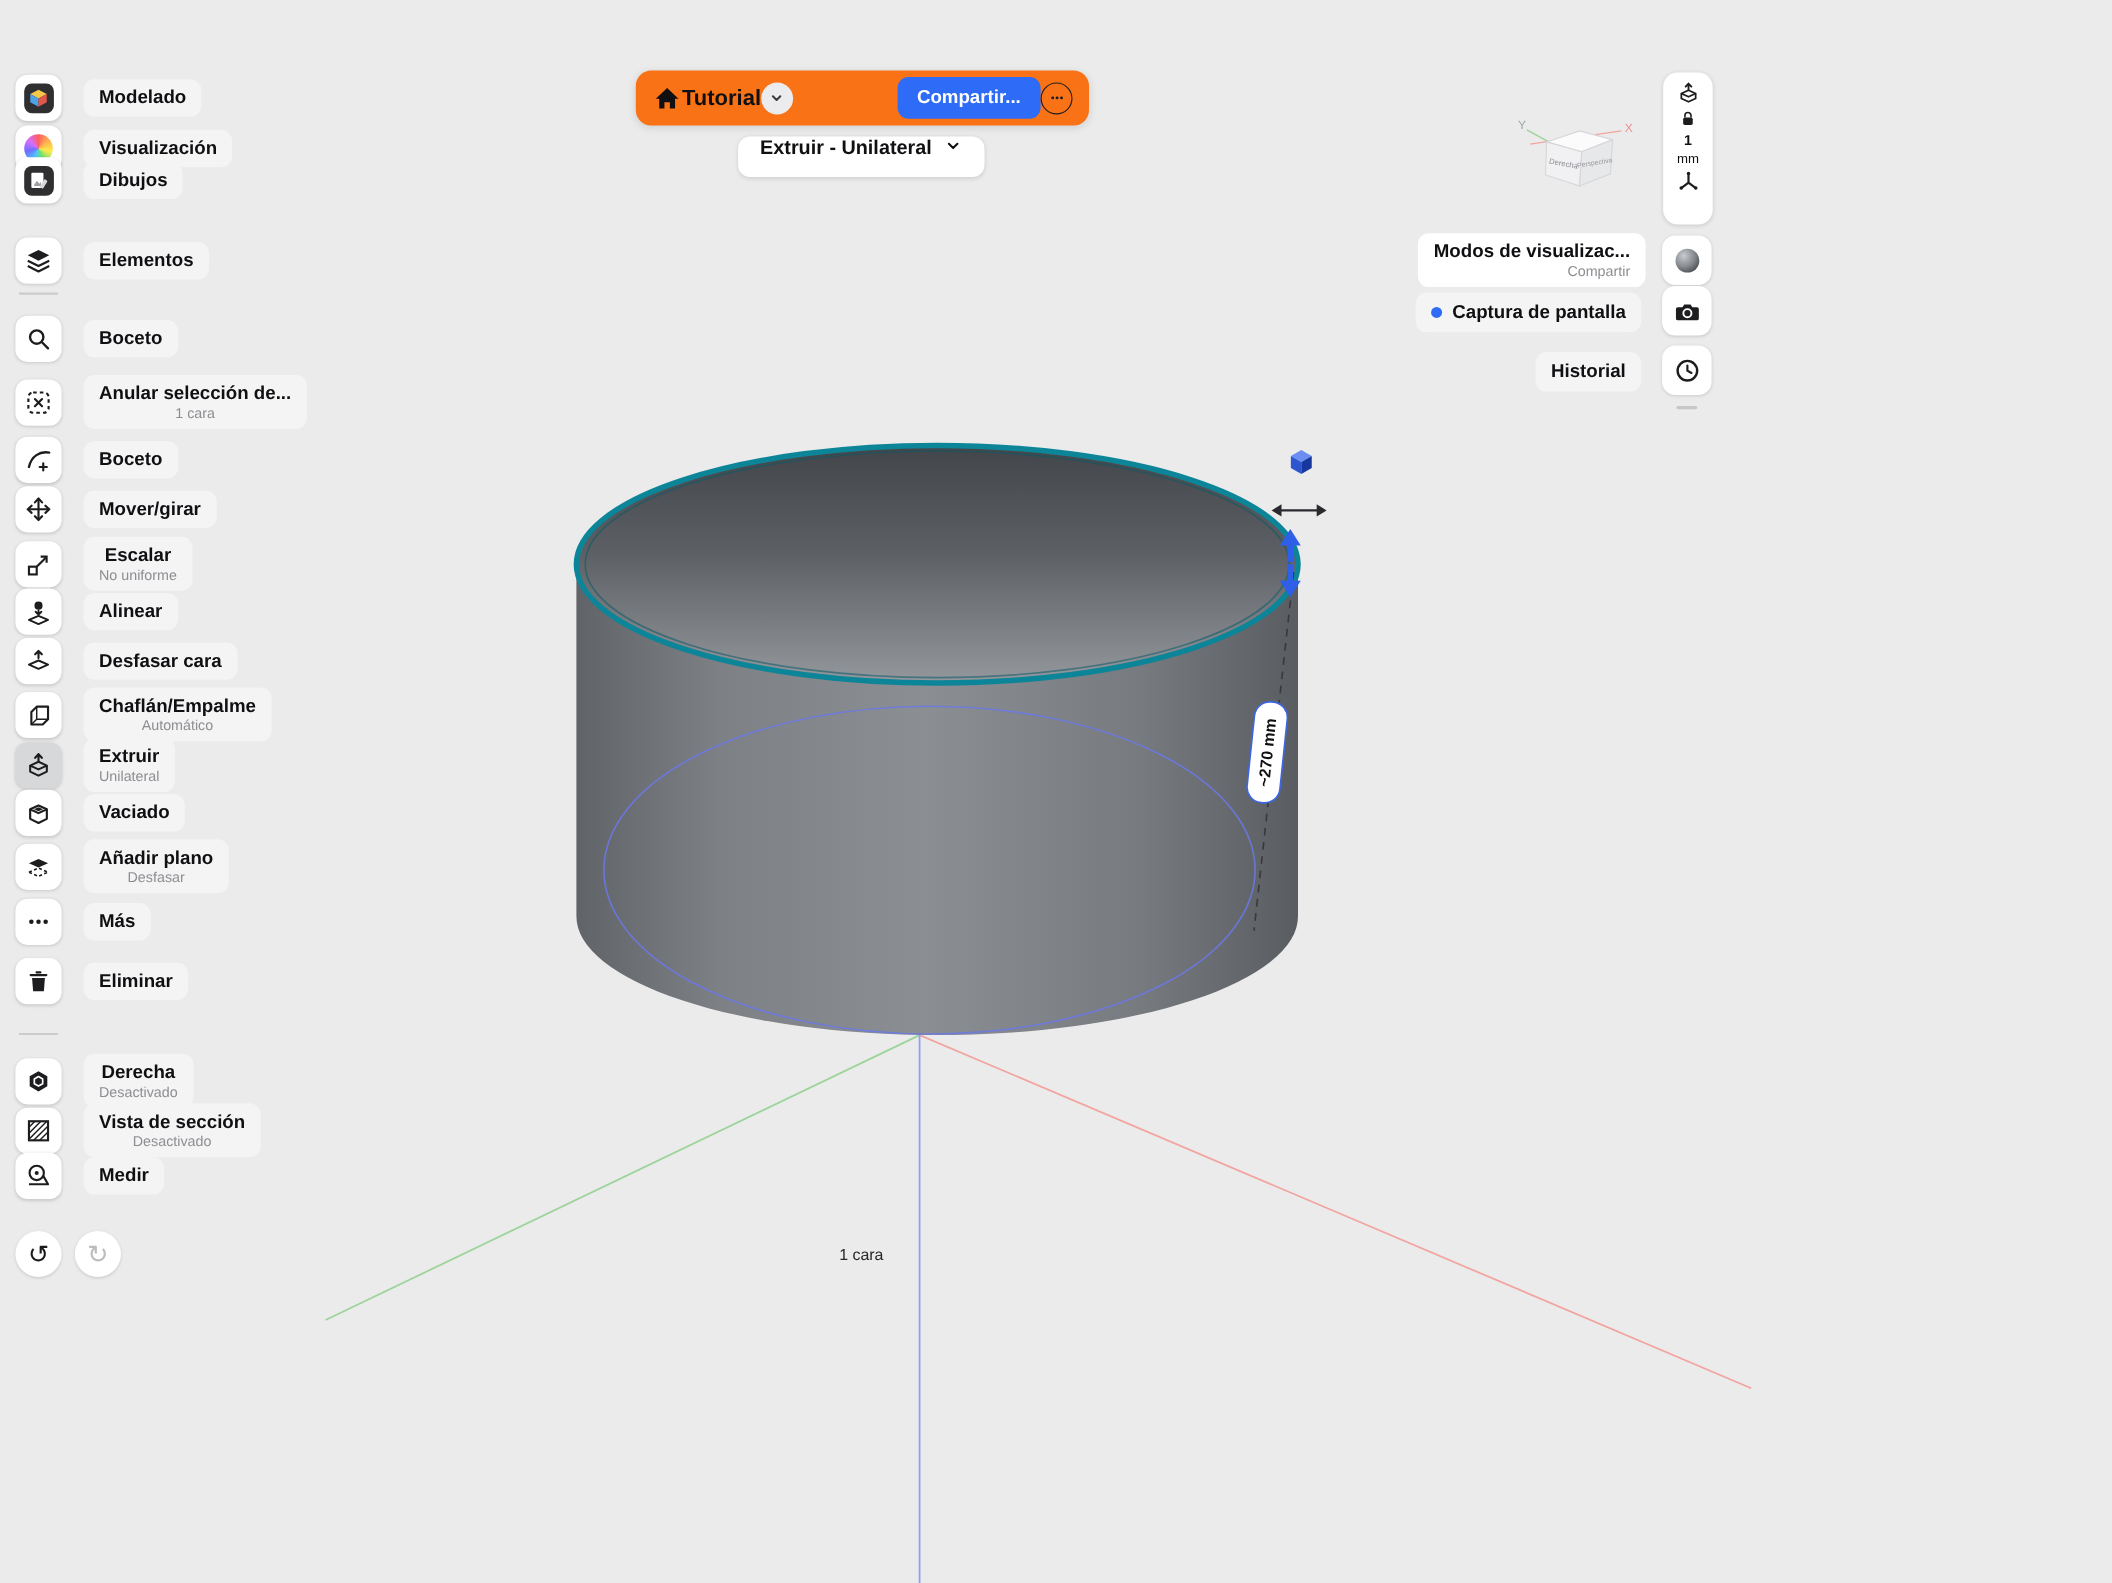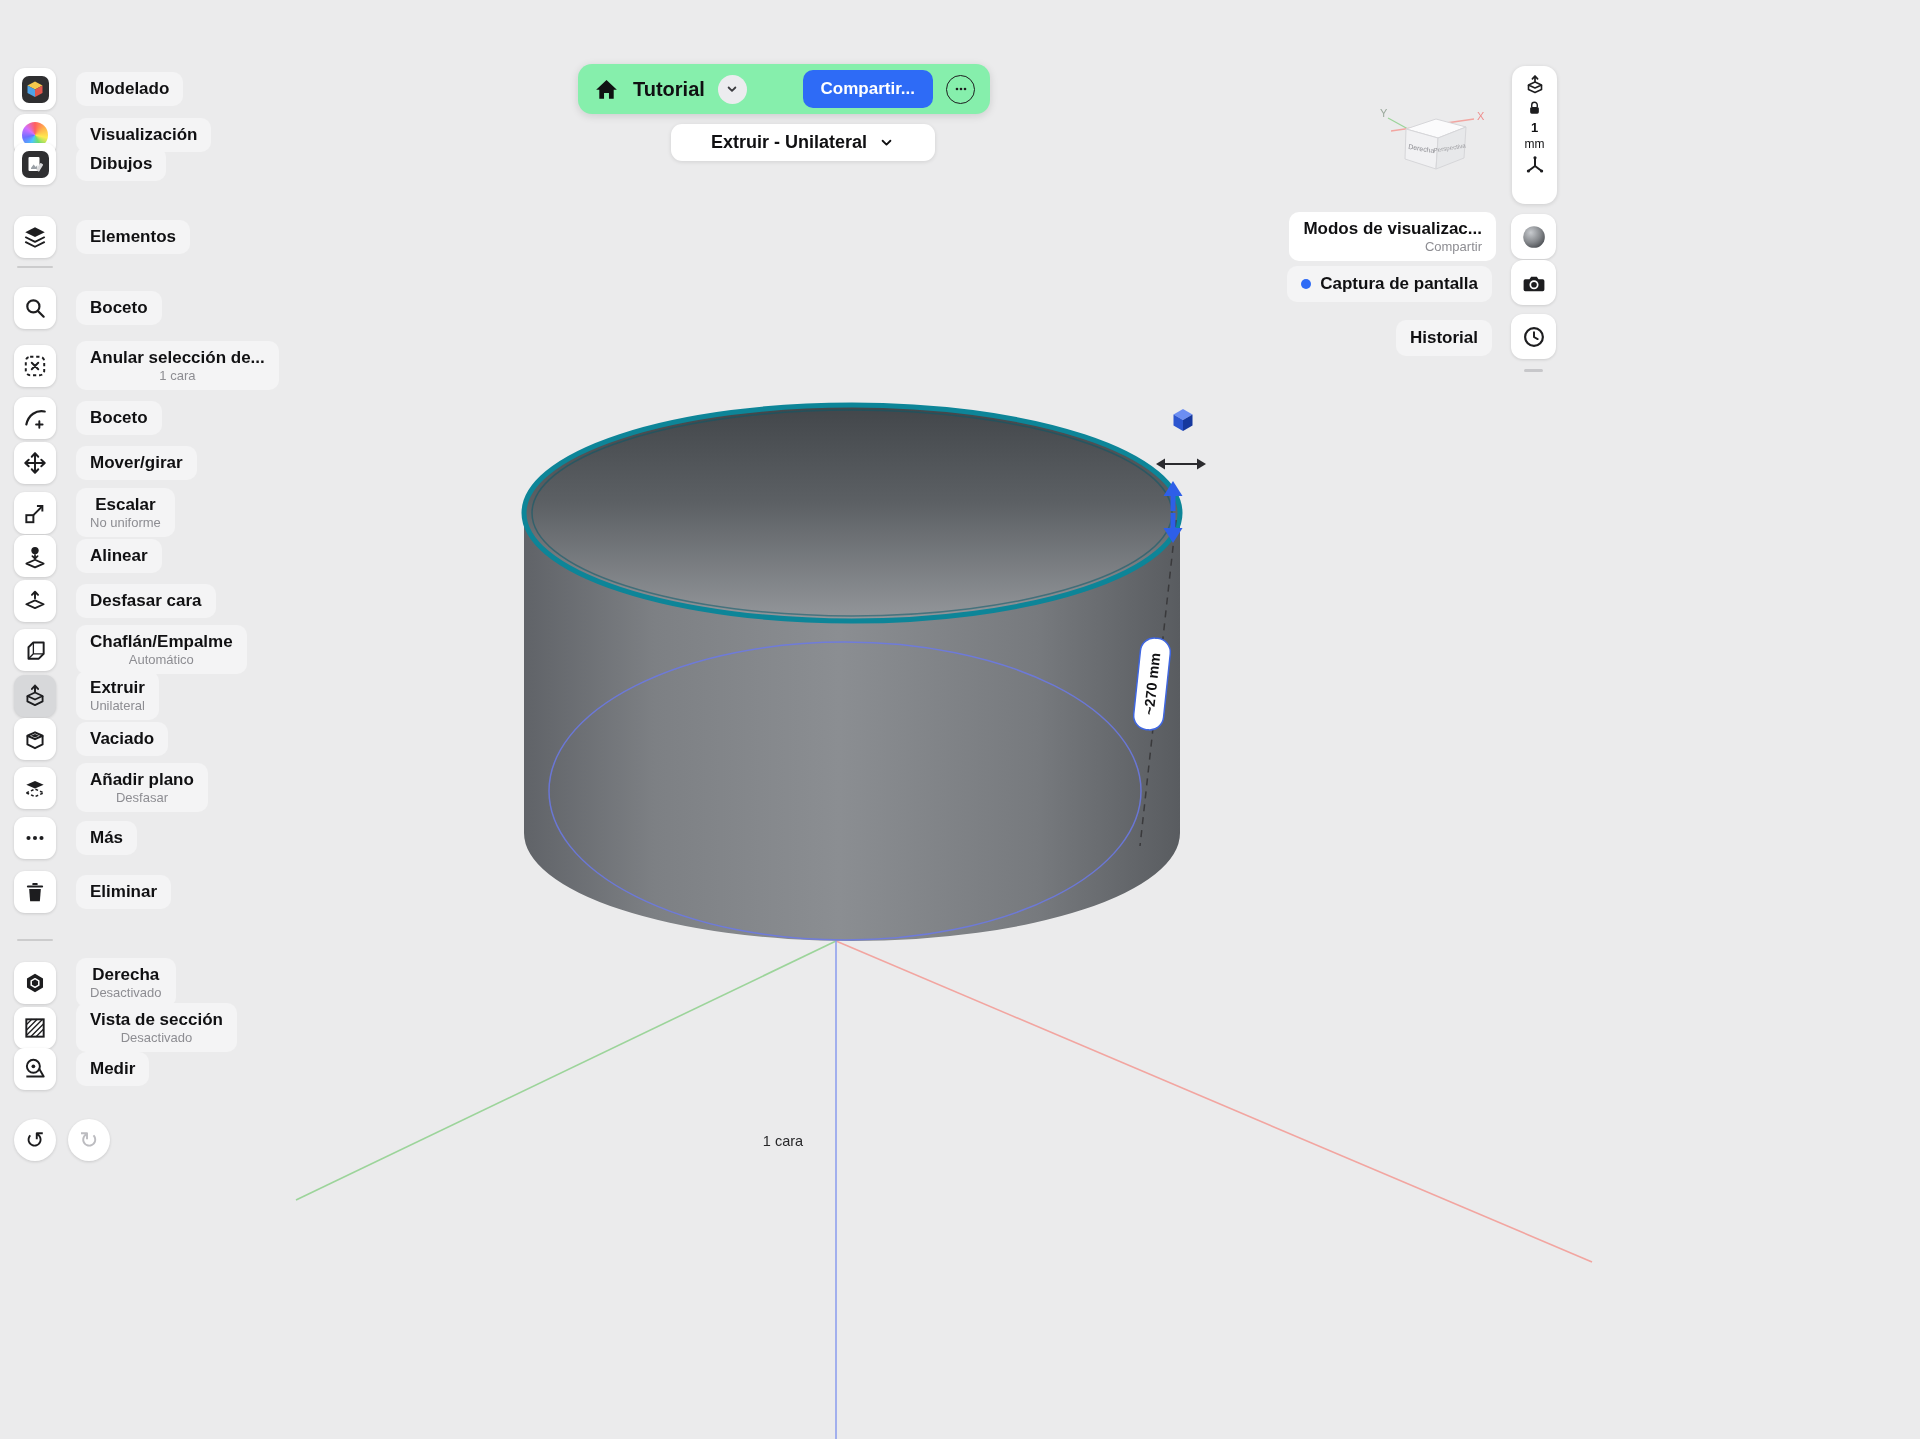--- a/index.html
+++ b/index.html
@@ -20,30 +20,30 @@
   .slabel{font-weight:bold;font-size:17px;color:#101012;white-space:nowrap;}
   .ssub{font-size:13px;color:#8d8d92;white-space:nowrap;margin-top:1px;}
   .sdivider{position:absolute;left:17px;width:36px;height:2px;background:#cccccd;border-radius:1px;}
 
   .circle-btn{position:absolute;width:42px;height:42px;border-radius:50%;background:#fff;
       box-shadow:0 1px 3px rgba(0,0,0,.14);display:flex;align-items:center;justify-content:center;
       font-size:23px;color:#1a1a1c;}
   .circle-btn.dim{color:#bcbcc0;}
 
   
-  .topbar{position:absolute;left:578px;top:64px;width:412px;height:50px;background:#86efac;border-radius:14px;
-      box-shadow:0 2px 8px rgba(0,0,0,.13);display:flex;align-items:center;gap:13px;padding:0 15px;box-sizing:border-box;}
+  .topbar{position:absolute;left:578px;top:64px;width:412px;height:50px;background:#f97316;border-radius:14px;
+      box-shadow:0 2px 8px rgba(0,0,0,.13);display:flex;align-items:center;padding:0 15px;box-sizing:border-box;}
   .tb-title{font-weight:bold;font-size:20px;color:#101012;}
   .chev-circle{width:29px;height:29px;border-radius:50%;background:#ececef;display:flex;align-items:center;justify-content:center;}
   .share-btn{margin-left:auto;height:38px;border:none;border-radius:10px;background:#2e6bf6;color:#fff;
       font-weight:bold;font-size:17px;padding:0 18px;font-family:"Liberation Sans",sans-serif;}
   .more-circle{width:29px;height:29px;border-radius:50%;border:1.6px solid #1d1d1f;box-sizing:border-box;
       display:flex;align-items:center;justify-content:center;}
-  .mode-pill{position:absolute;left:671px;top:124px;width:264px;height:37px;background:#fff;border-radius:11px;
-      box-shadow:0 1px 4px rgba(0,0,0,.11);display:flex;align-items:center;justify-content:center;gap:11px;}
+  .mode-pill{position:absolute;left:671px;top:124px;width:224px;height:37px;background:#fff;border-radius:11px;
+      box-shadow:0 1px 4px rgba(0,0,0,.11);display:flex;align-items:flex-start;justify-content:center;gap:11px;}
   .mode-label{font-weight:bold;font-size:18px;color:#101012;white-space:nowrap;}
 
   
   .right-toolpanel{position:absolute;left:1512px;top:66px;width:45px;height:138px;background:#fff;border-radius:13px;
       box-shadow:0 1px 4px rgba(0,0,0,.13);display:flex;flex-direction:column;align-items:center;
       padding:7px 0 6px;box-sizing:border-box;gap:2px;}
   .unit-val{font-weight:bold;font-size:13px;color:#101012;}
   .unit-mm{font-size:12px;color:#101012;}
   .right-btn{position:absolute;left:1511px;width:45px;height:45px;background:#fff;border-radius:12px;
       box-shadow:0 1px 3px rgba(0,0,0,.13);display:flex;align-items:center;justify-content:center;}

